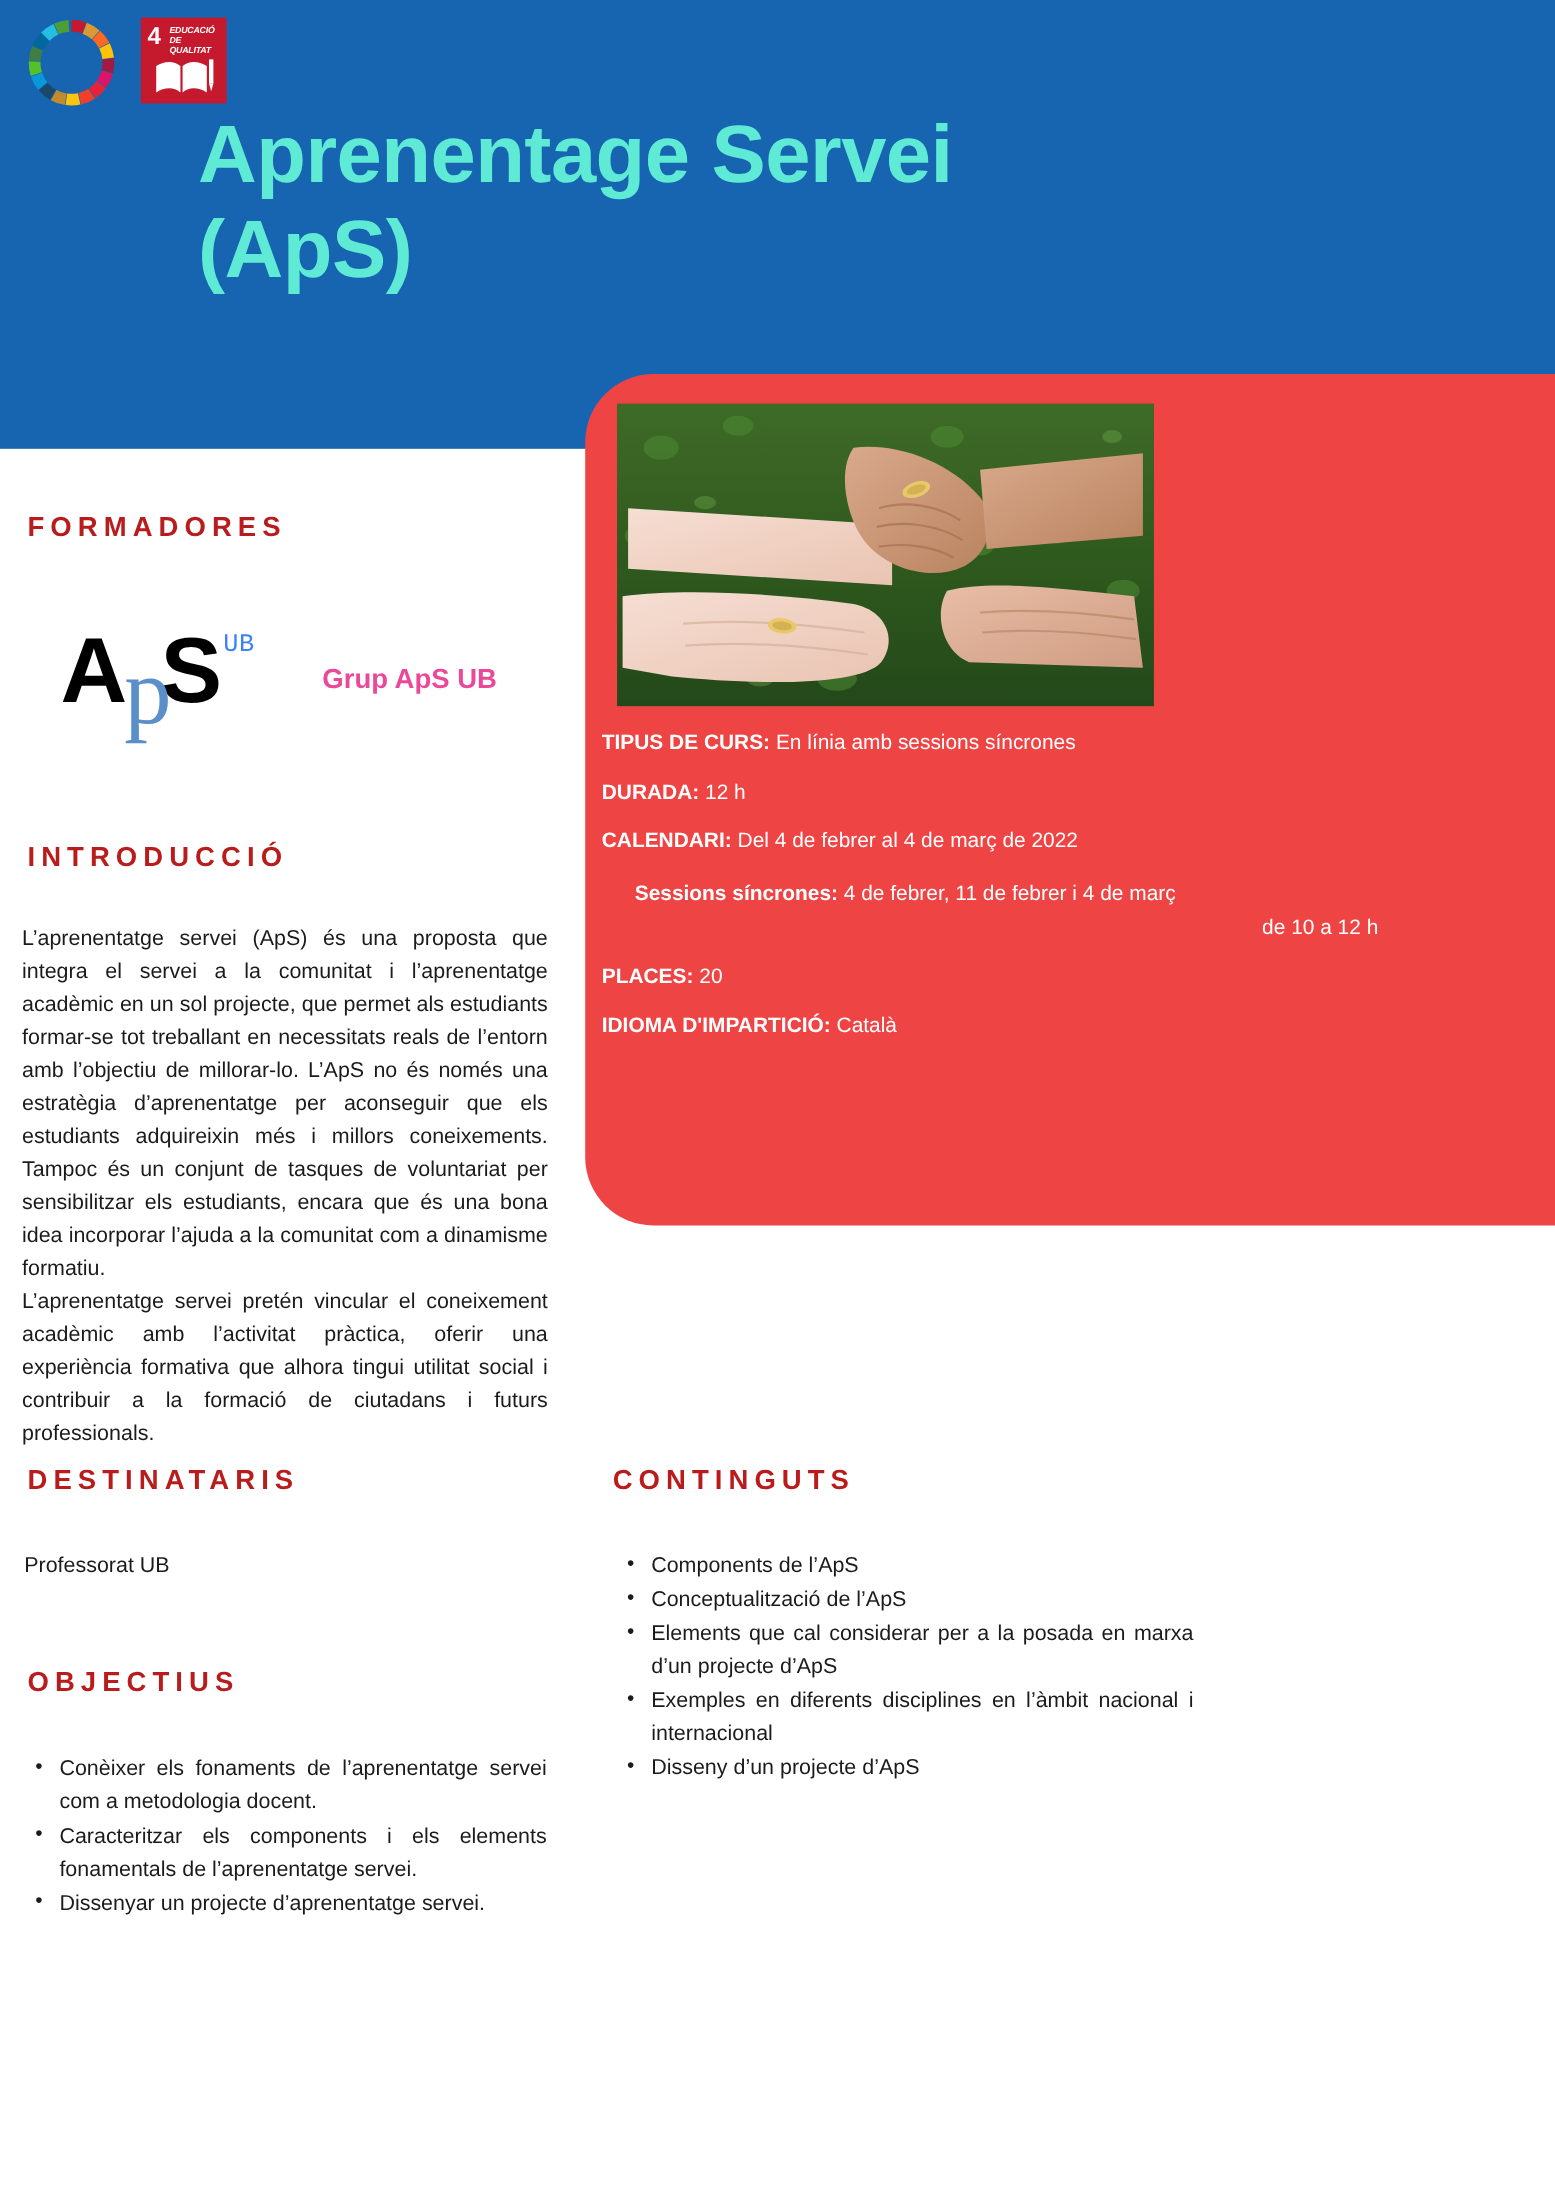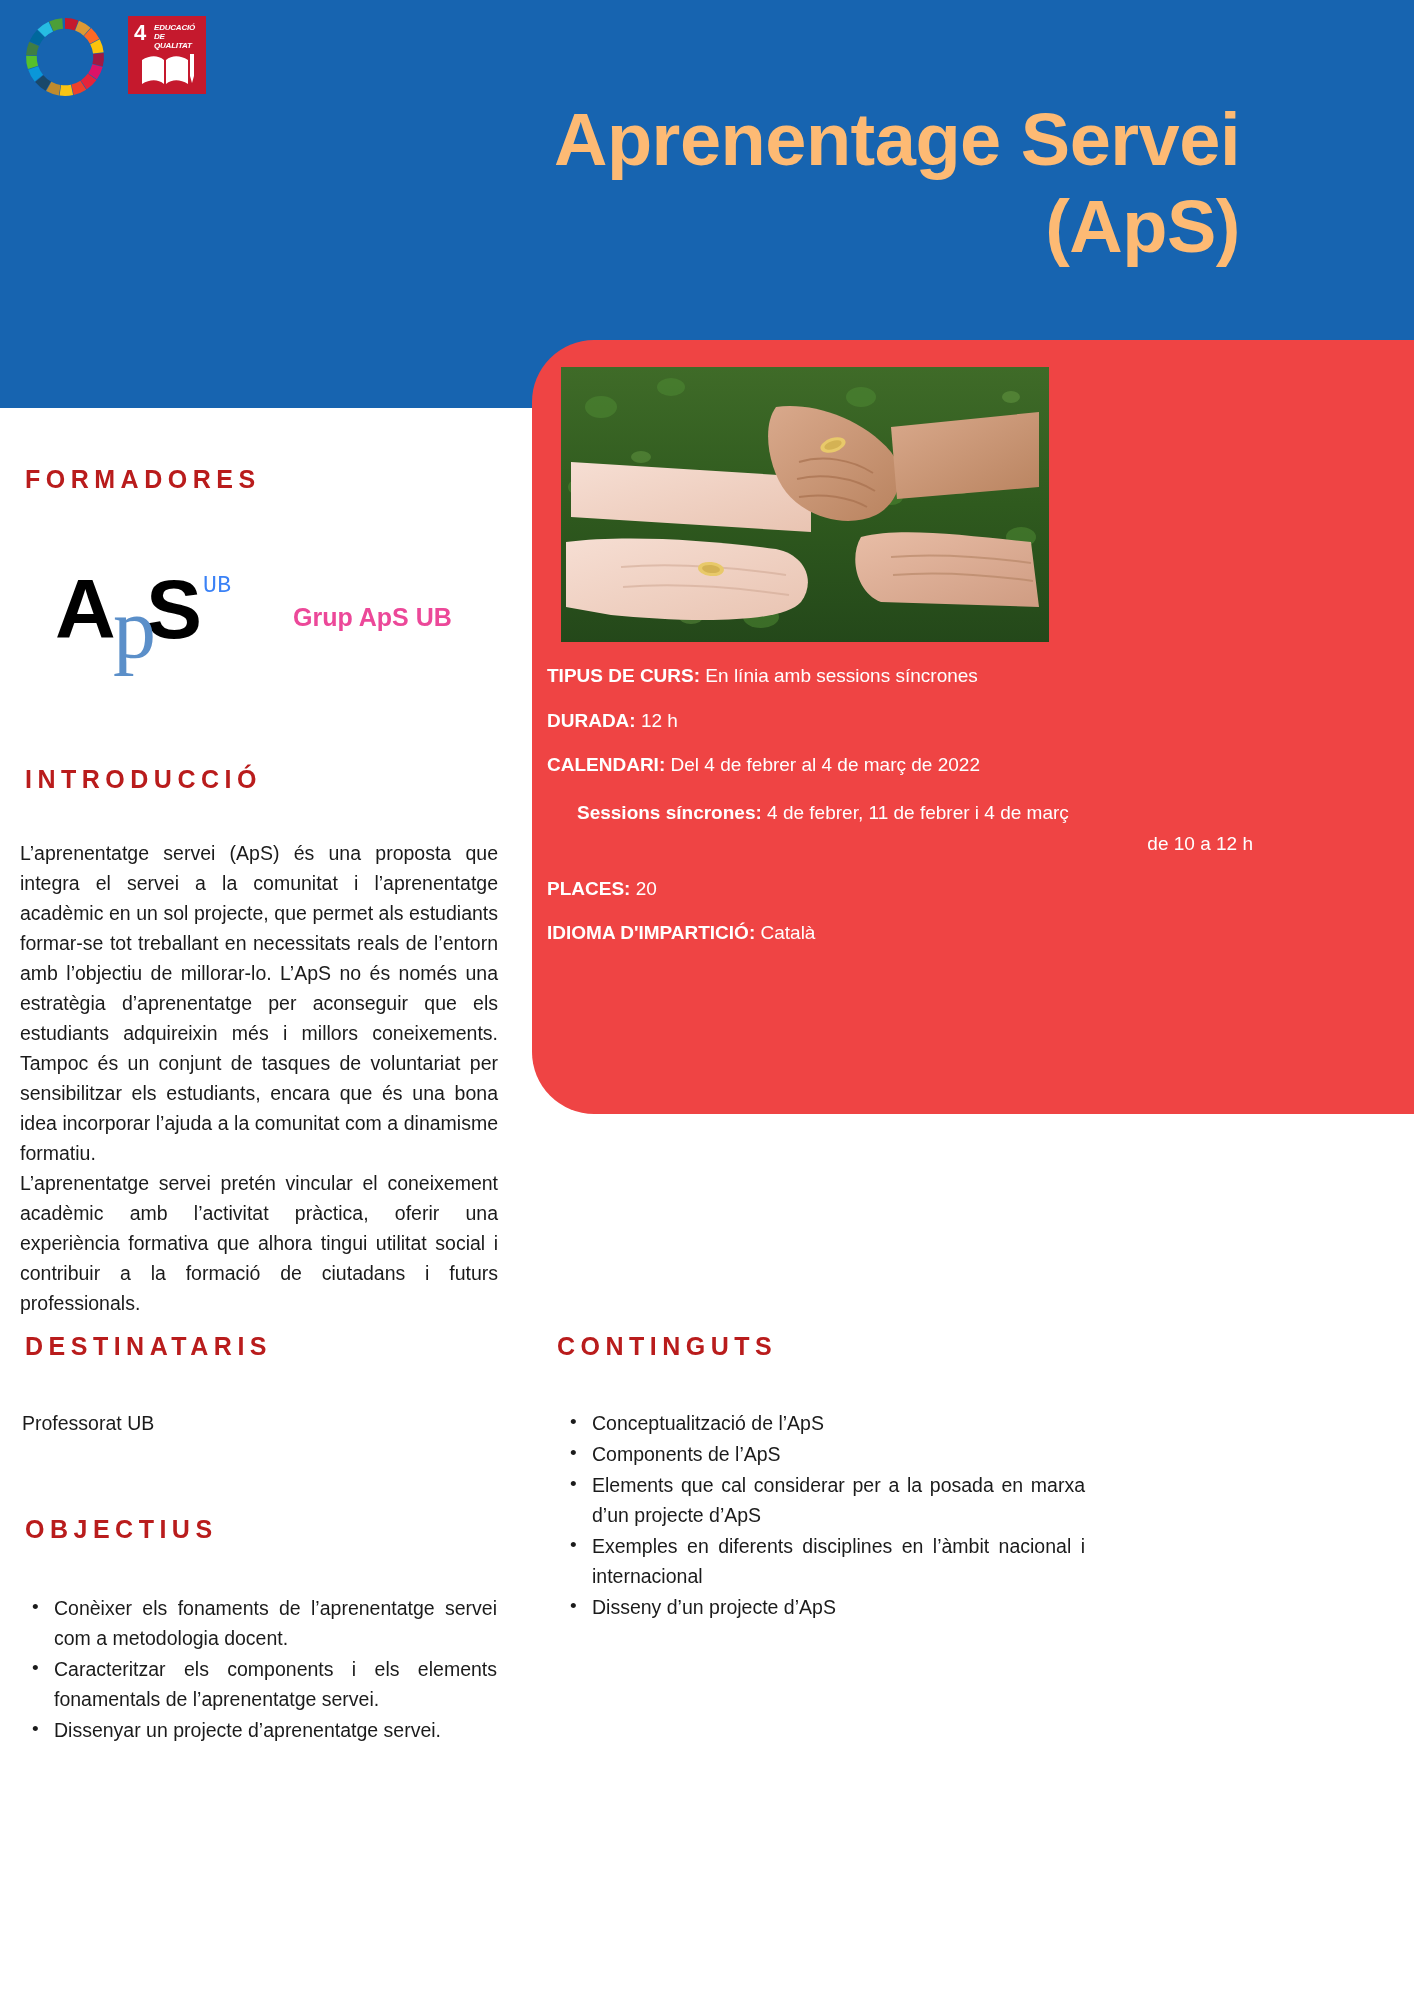--- a/index.html
+++ b/index.html
@@ -70,22 +70,22 @@
   .sdg-badge .bicon {
     position: absolute;
     left: 12px; top: 36px;
     width: 56px; height: 36px;
   }
 
   .header-title {
     position: absolute;
     left: 180px; top: 96px;
     width: 1060px;
-    text-align: right;
-    color: #fdba74;
+    text-align: left;
+    color: #5eead4;
     font-family: "Liberation Sans Narrow", "Liberation Sans", sans-serif;
     font-weight: bold;
     font-size: 74px;
     line-height: 1.18;
     letter-spacing: -0.5px;
   }
 
   
   .sec-head {
     color: #b91c1c;
@@ -445,20 +445,20 @@
         <div class="row" style="margin-bottom: 20px;"><b>CALENDARI: </b><span>Del 4 de febrer al 4 de març de 2022</span></div>
         <div class="sub-row"><b>Sessions síncrones: </b><span>4 de febrer, 11 de febrer i 4 de març</span></div>
         <div class="sub-time"><span>de 10 a 12 h</span></div>
         <div class="row"><b>PLACES: </b><span>20</span></div>
         <div class="row"><b>IDIOMA D'IMPARTICIÓ: </b><span>Català</span></div>
       </div>
   </div>
 
   <div class="sec-head continguts-head">CONTINGUTS</div>
   <ul class="blist continguts-list" id="continguts-list">
+      <li>Components de l’ApS</li>
       <li>Conceptualització de l’ApS</li>
-      <li>Components de l’ApS</li>
       <li>Elements que cal considerar per a la posada en marxa d’un projecte d’ApS</li>
       <li>Exemples en diferents disciplines en l’àmbit nacional i internacional</li>
       <li> Disseny d’un projecte d’ApS</li>
     </ul>
 
 </div>
 
 </body></html>

